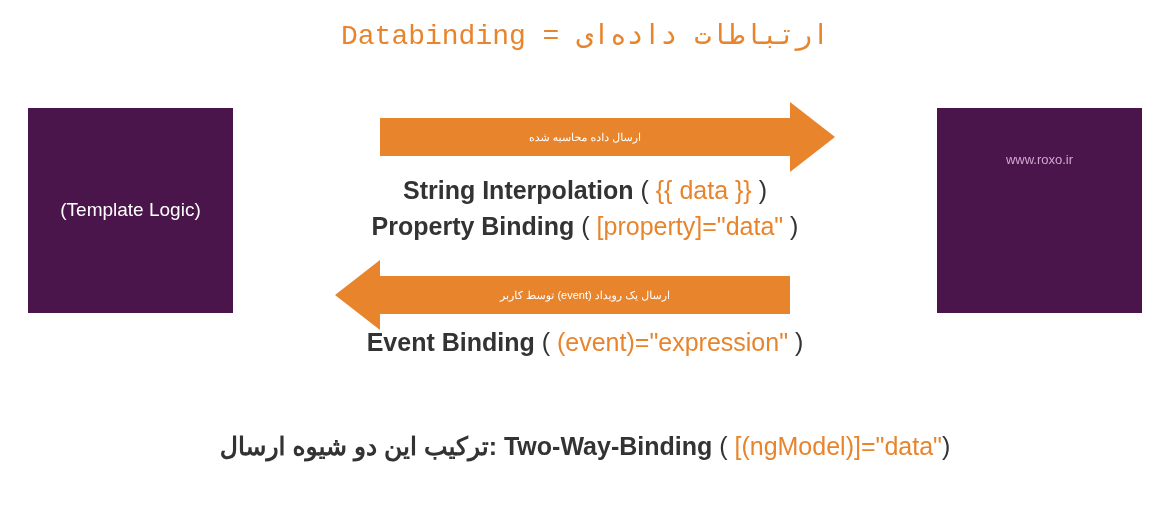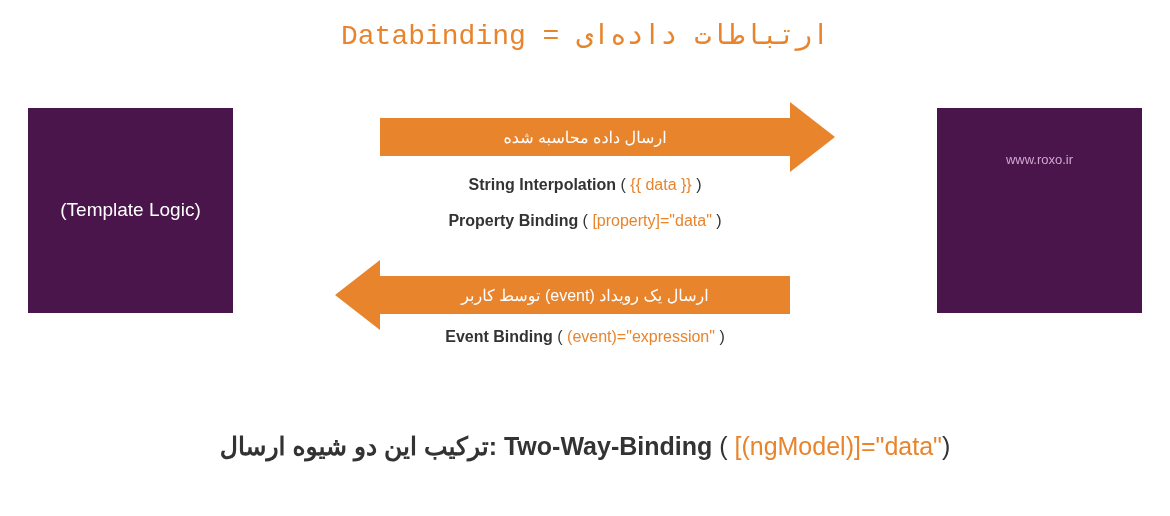--- a/index.html
+++ b/index.html
@@ -49,21 +49,21 @@
       position: absolute;
       left: 50%;
       transform: translateX(-50%);
       width: 410px;
       height: 38px;
       background: #e8842c;
       color: #fff;
       display: flex;
       align-items: center;
       justify-content: center;
-      font-size: 16px;
+      font-size: 11px;
       font-weight: 500;
       direction: rtl;
     }
     .arrow-right { top: 118px; }
     .arrow-right::after {
       content: "";
       position: absolute;
       right: -45px;
       top: -16px;
       width: 0; height: 0;
@@ -80,21 +80,21 @@
       width: 0; height: 0;
       border-top: 35px solid transparent;
       border-bottom: 35px solid transparent;
       border-right: 45px solid #e8842c;
     }
     .method-line {
       position: absolute;
       left: 50%;
       transform: translateX(-50%);
       white-space: nowrap;
-      font-size: 16px;
+      font-size: 25px;
       text-align: right;
     }
     .m1 { top: 176px; }
     .m2 { top: 212px; }
     .m3 { top: 328px; }
     .method-name { font-weight: 700; color: #333; }
     .method-code { color: #e8842c; font-weight: 500; }
     .method-paren { color: #333; font-weight: 400; }
     .combine-label {
       color: #333;

